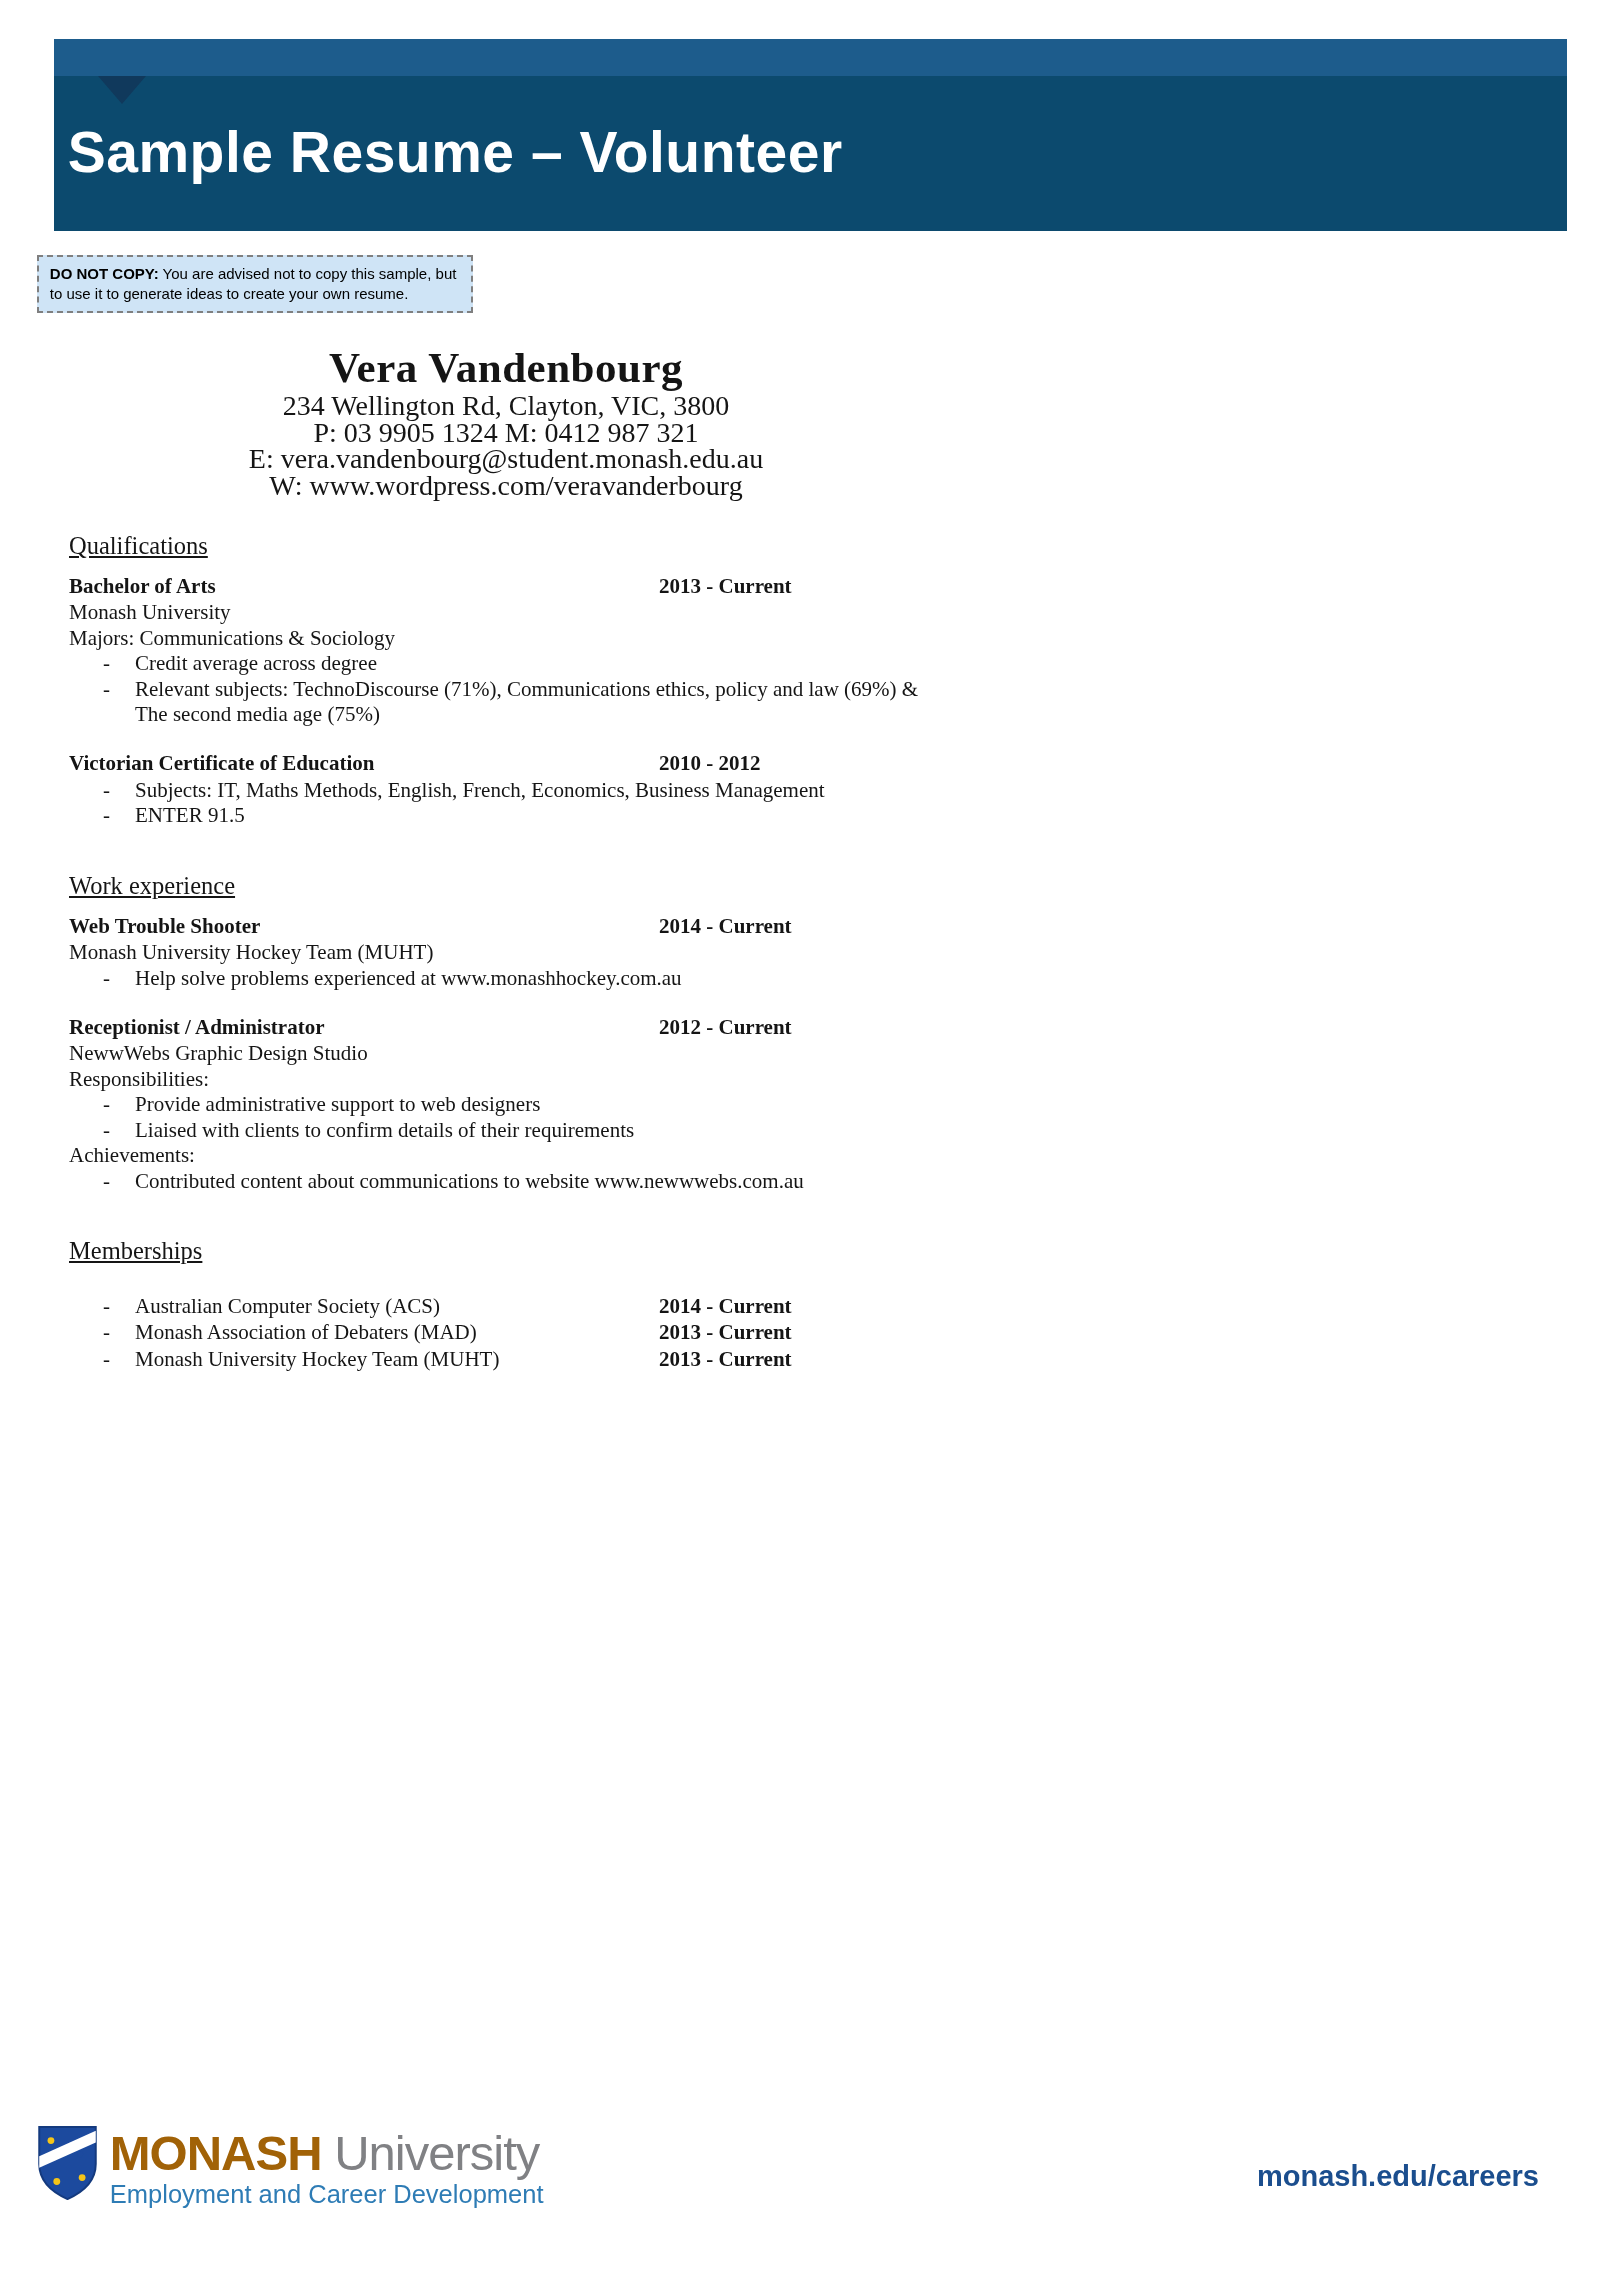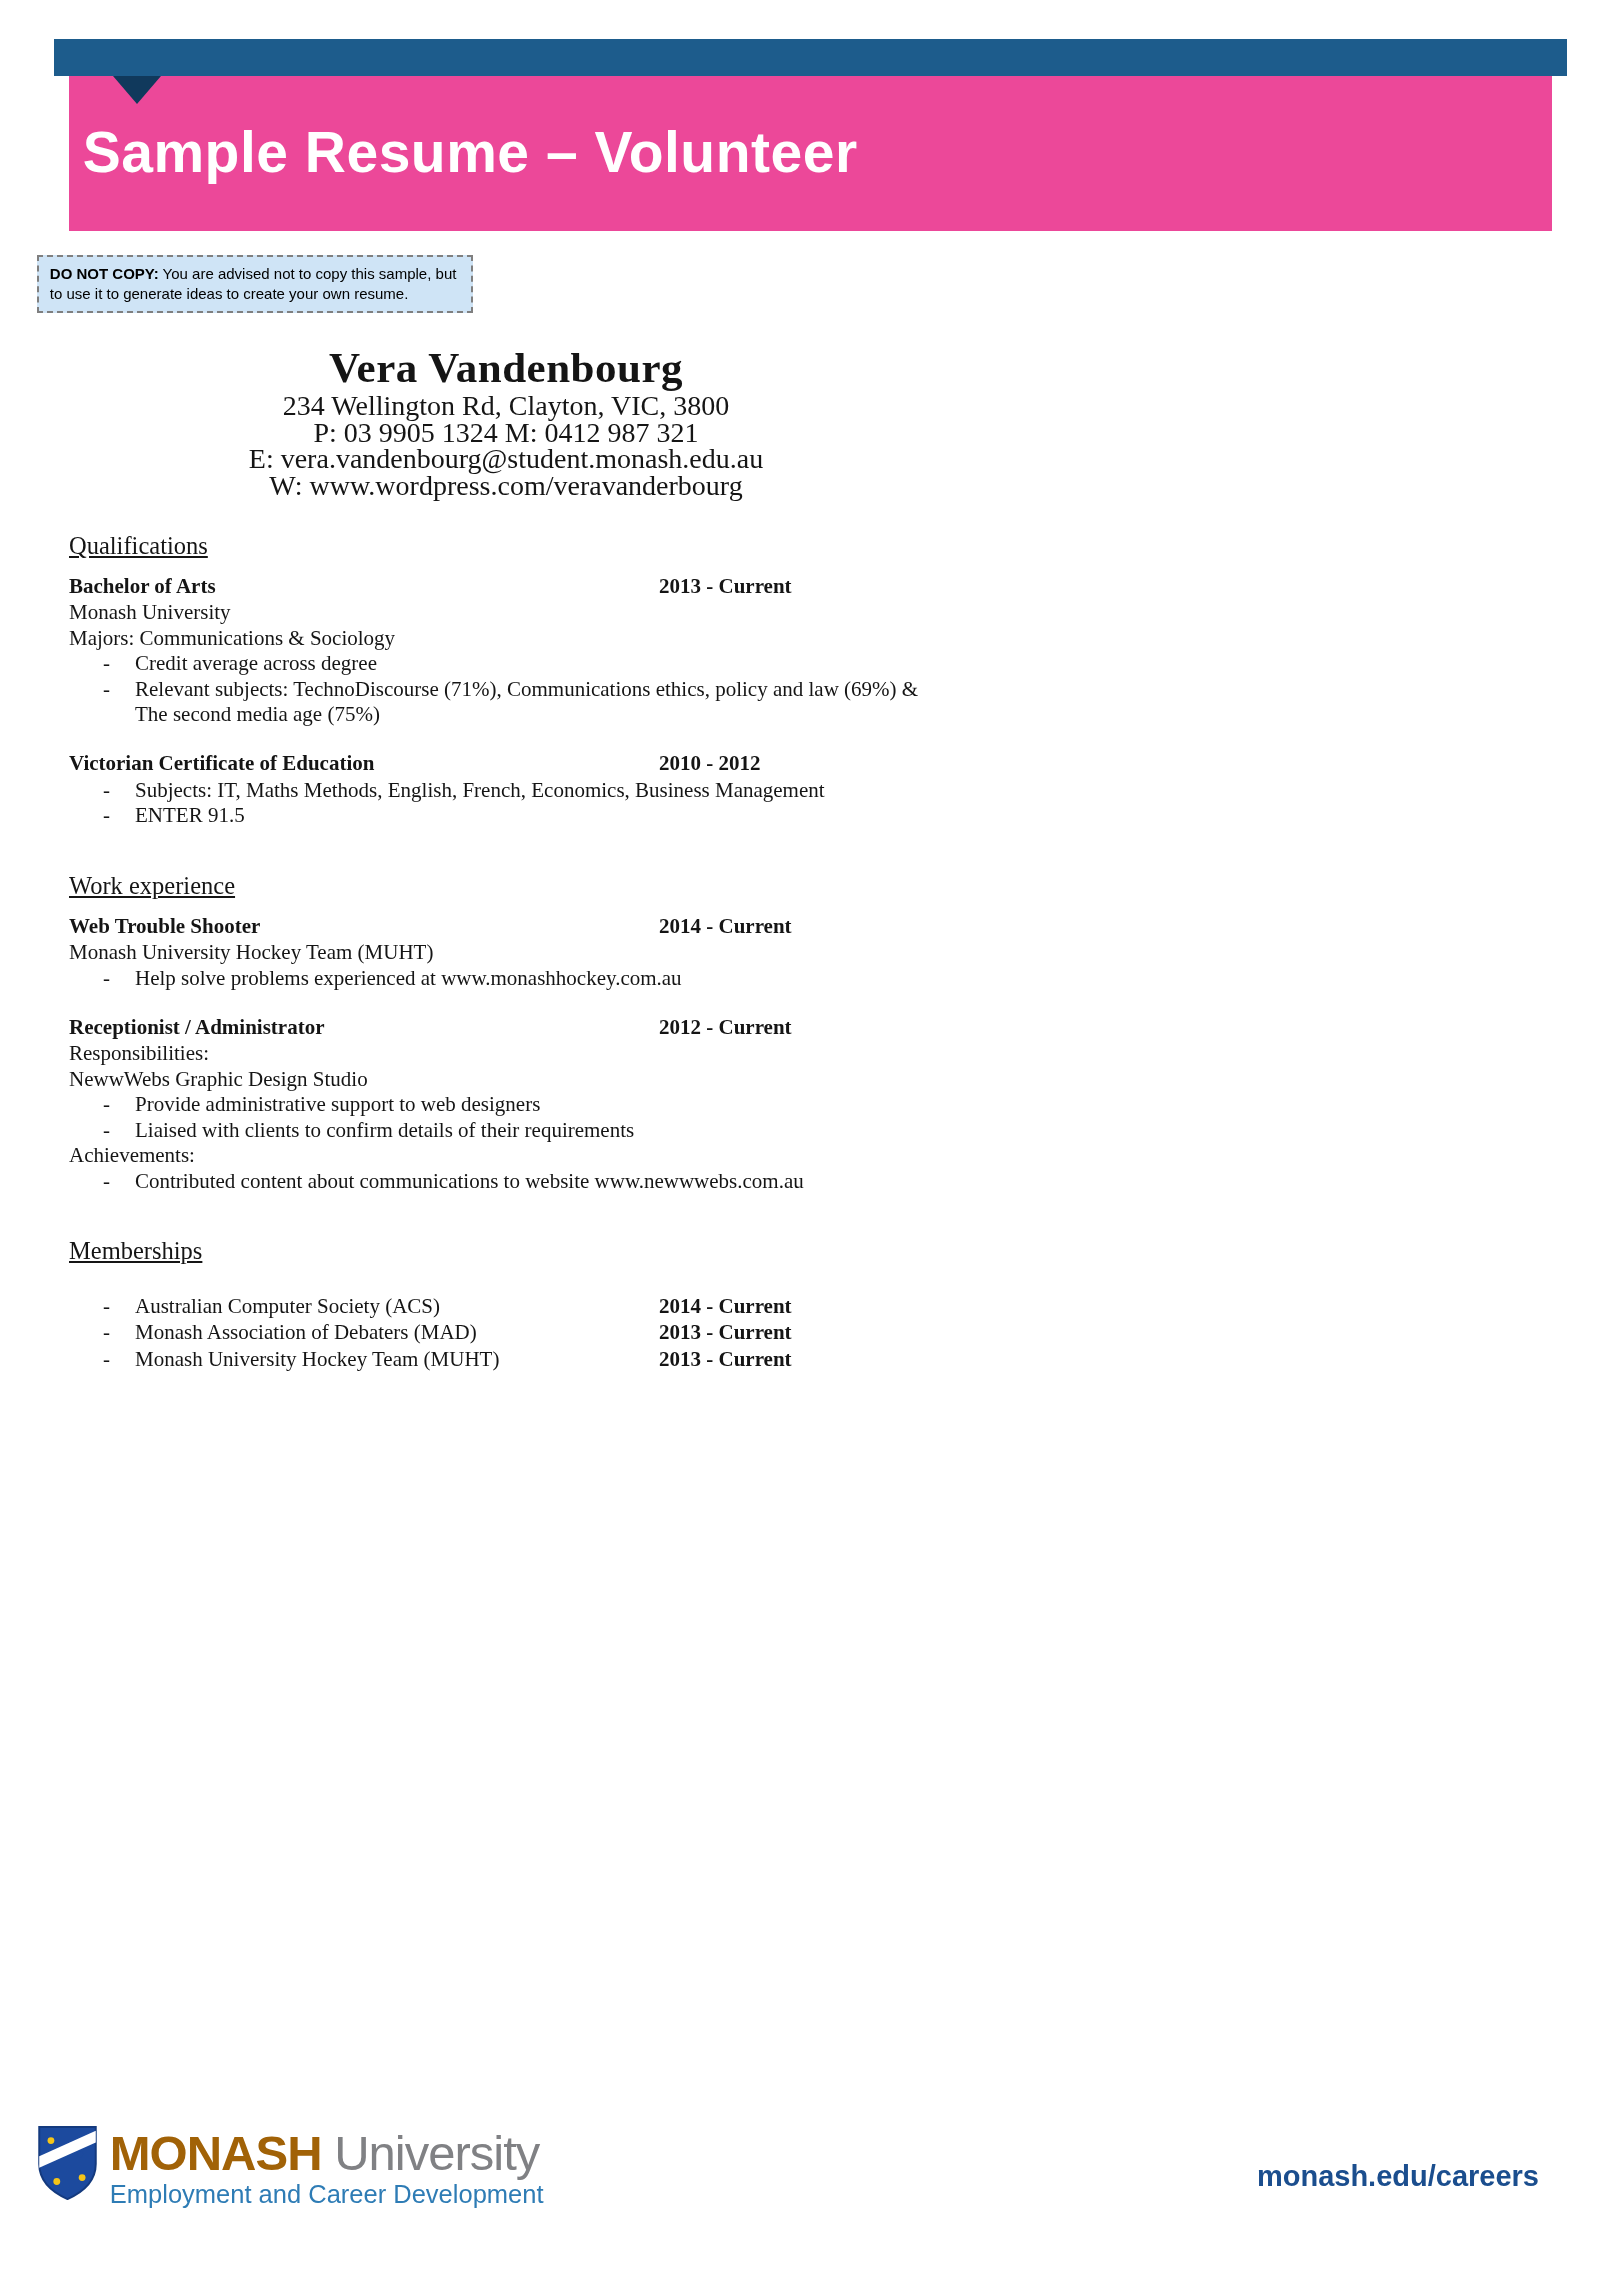--- a/index.html
+++ b/index.html
@@ -12,23 +12,23 @@
     overflow:hidden;
   }
 
   
   .blue-strip {
     margin:39px 54px 0 54px;
     height:37px;
     background:#1d5c8c;
   }
   .dark-band {
-    margin:0 69px;
+    margin:0 54px;
     height:155px;
-    background:#ec4899;
+    background:#0c4a6e;
     position:relative;
   }
   .chevron {
     position:absolute; left:44px; top:0;
     width:0; height:0;
     border-left:24.5px solid transparent;
     border-right:24.5px solid transparent;
     border-top:28px solid #10395c;
   }
   .band-title {
@@ -221,22 +221,22 @@
       <span class="dash">-</span>
       <span class="btext">Help solve problems experienced at www.monashhockey.com.au</span>
     </div>
   </div>
 
   <div class="entry">
     <div class="entry-header">
       <span class="entry-title">Receptionist / Administrator</span>
       <span class="entry-date">2012 - Current</span>
     </div>
+    <div class="line">NewwWebs Graphic Design Studio</div>
     <div class="line">Responsibilities:</div>
-    <div class="line">NewwWebs Graphic Design Studio</div>
     <div class="bullet">
       <span class="dash">-</span>
       <span class="btext">Provide administrative support to web designers</span>
     </div>
     <div class="bullet">
       <span class="dash">-</span>
       <span class="btext">Liaised with clients to confirm details of their requirements</span>
     </div>
     <div class="line">Achievements:</div>
     <div class="bullet">

